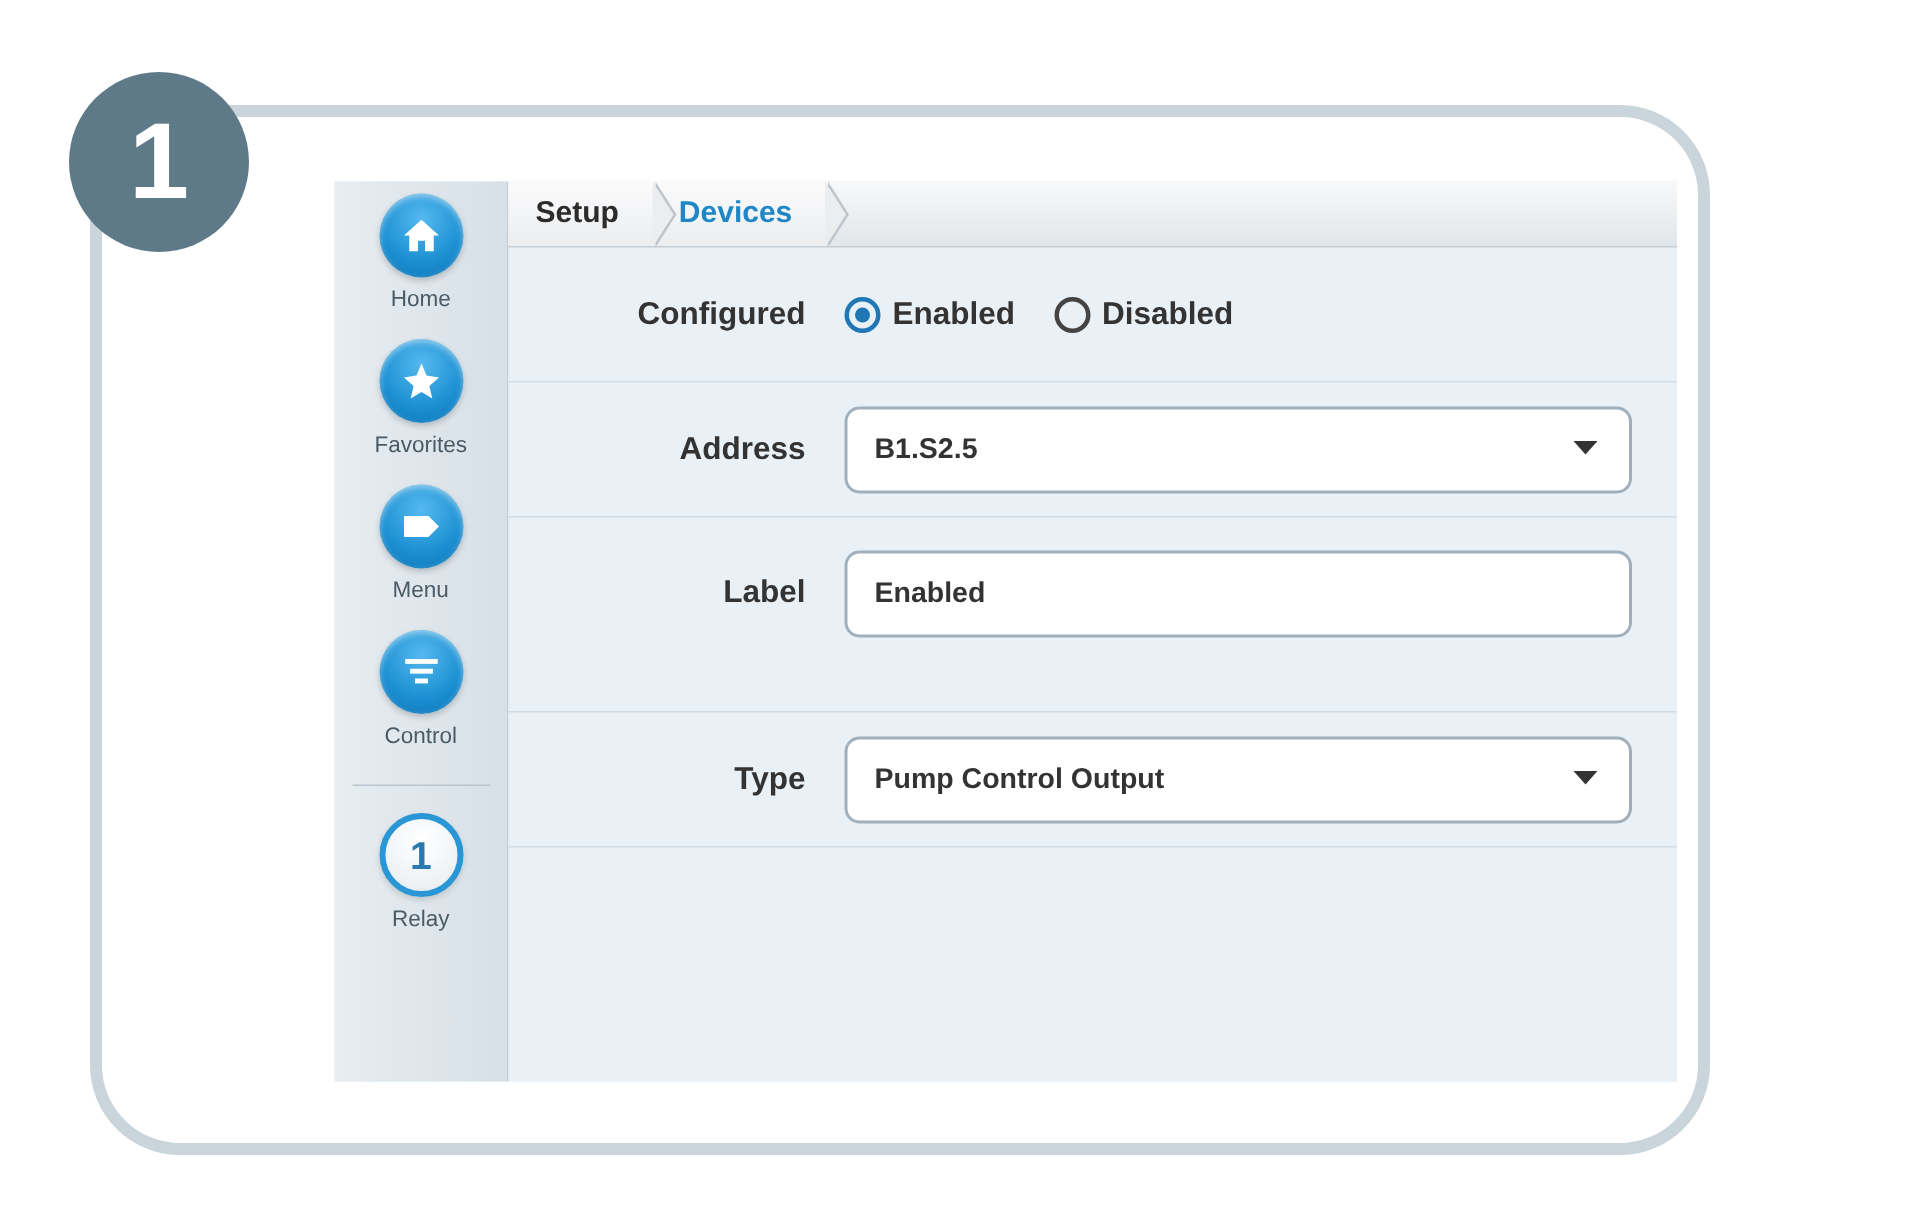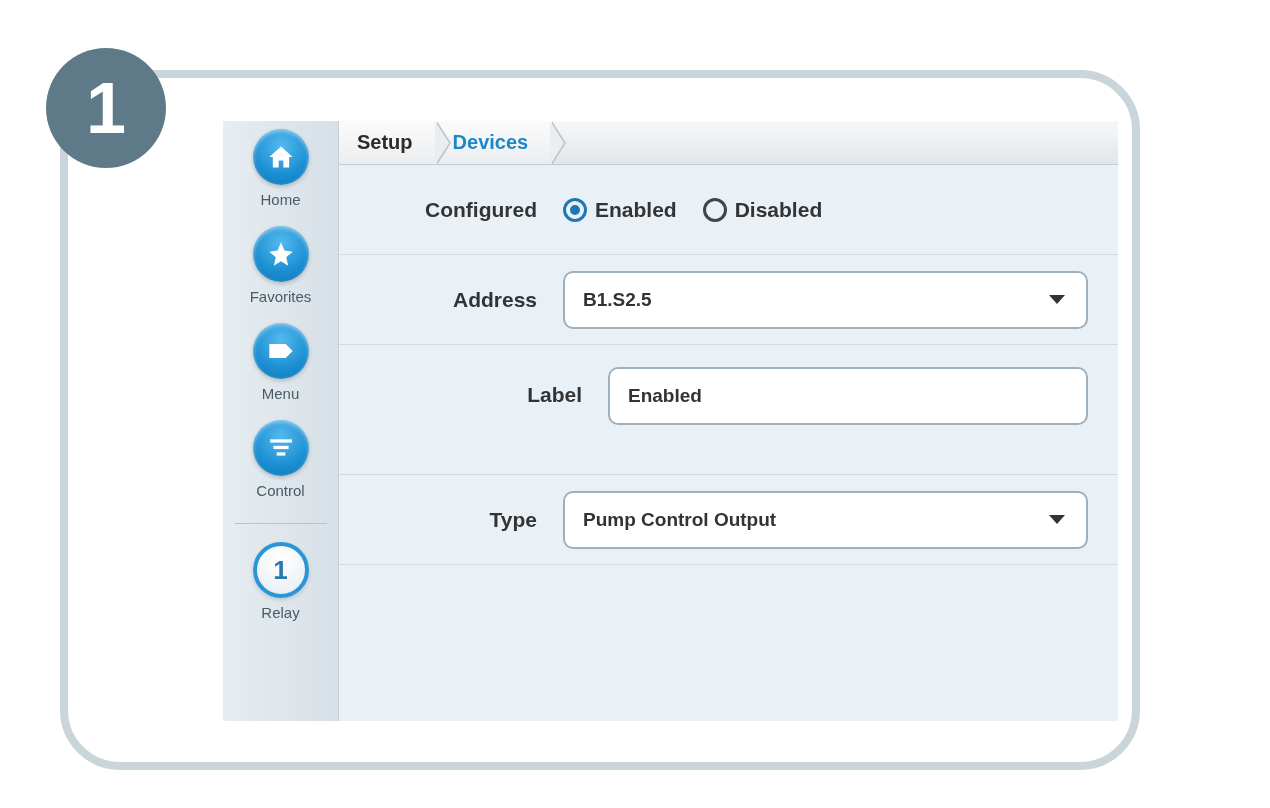--- a/index.html
+++ b/index.html
@@ -318,21 +318,21 @@
               <span class="caret">
                 <svg width="18" height="12" viewBox="0 0 18 12">
                     <path d="M1 1l8 9 8-9z"></path>
                   </svg>
               </span>
             </div>
           </div>
         </div>
 
         <div class="form-row tall" style="align-items:flex-start; padding-top:22px;">
-          <div class="form-label" style="padding-top:16px;margin-left:45px;">Label</div>
+          <div class="form-label" style="padding-top:16px;">Label</div>
           <div class="form-control">
             <div class="text-box">
               <span>Enabled</span>
             </div>
           </div>
         </div>
 
         <div class="form-row">
           <div class="form-label">Type</div>
           <div class="form-control">

